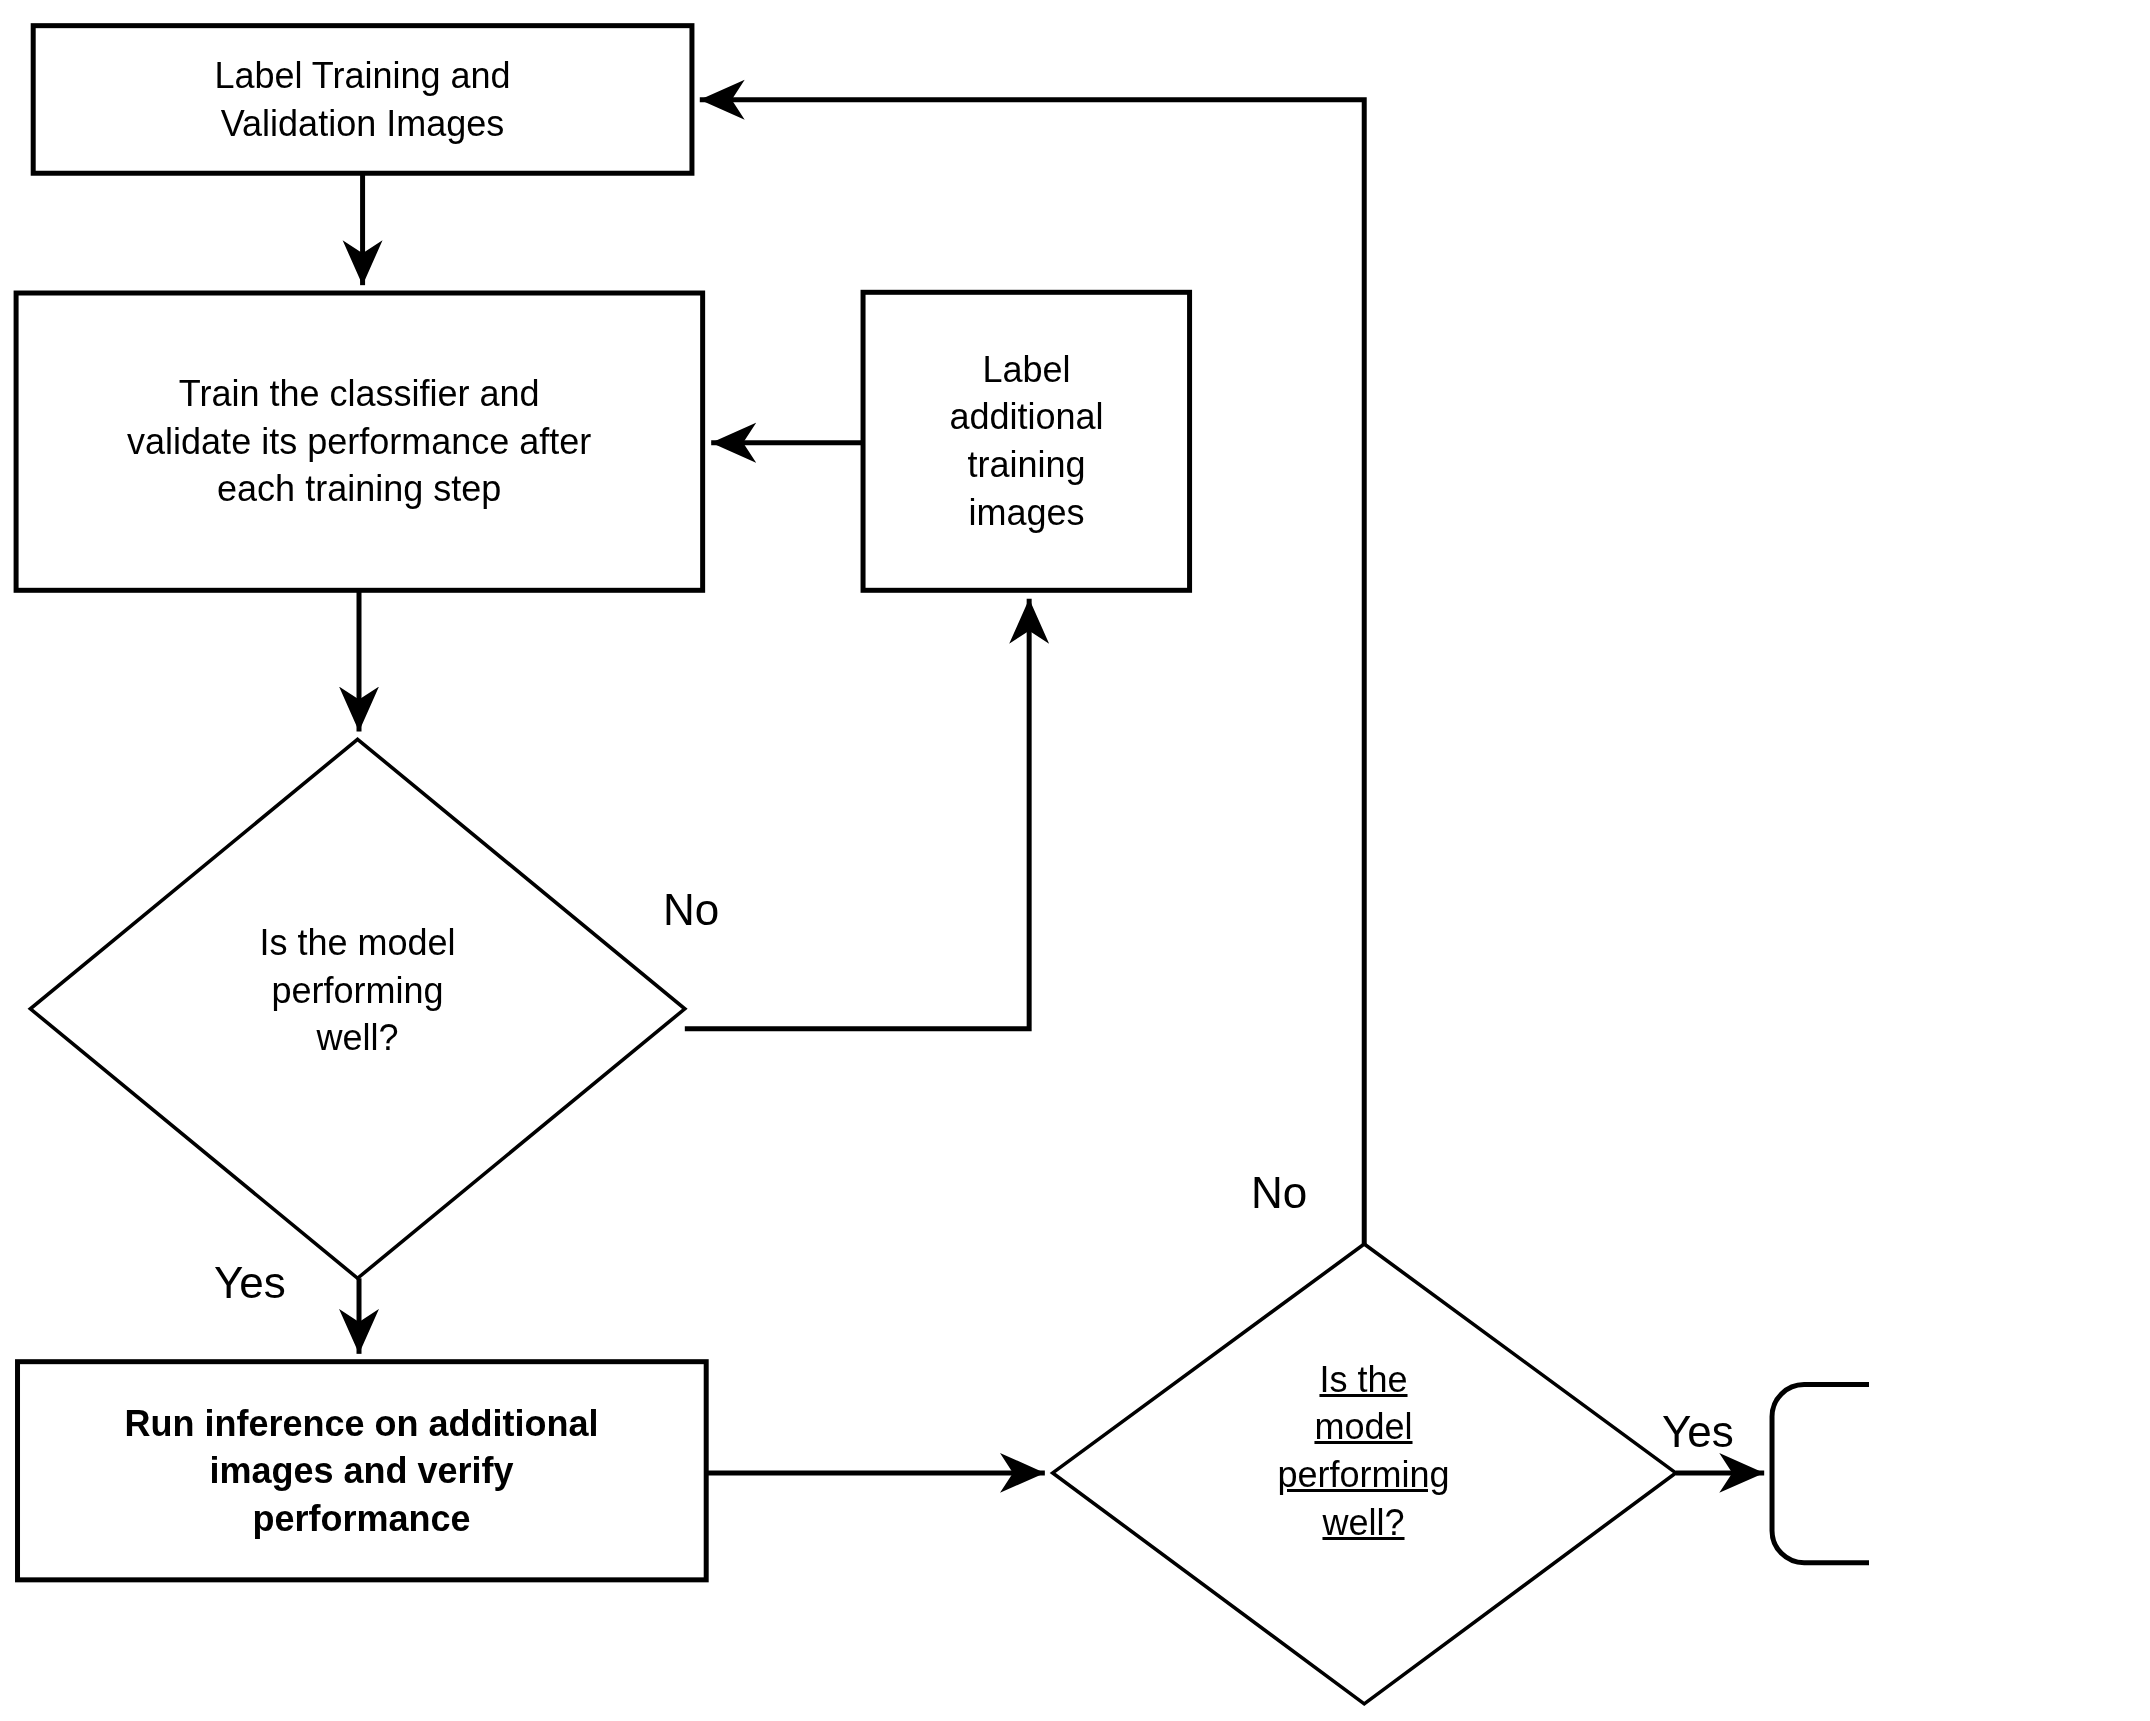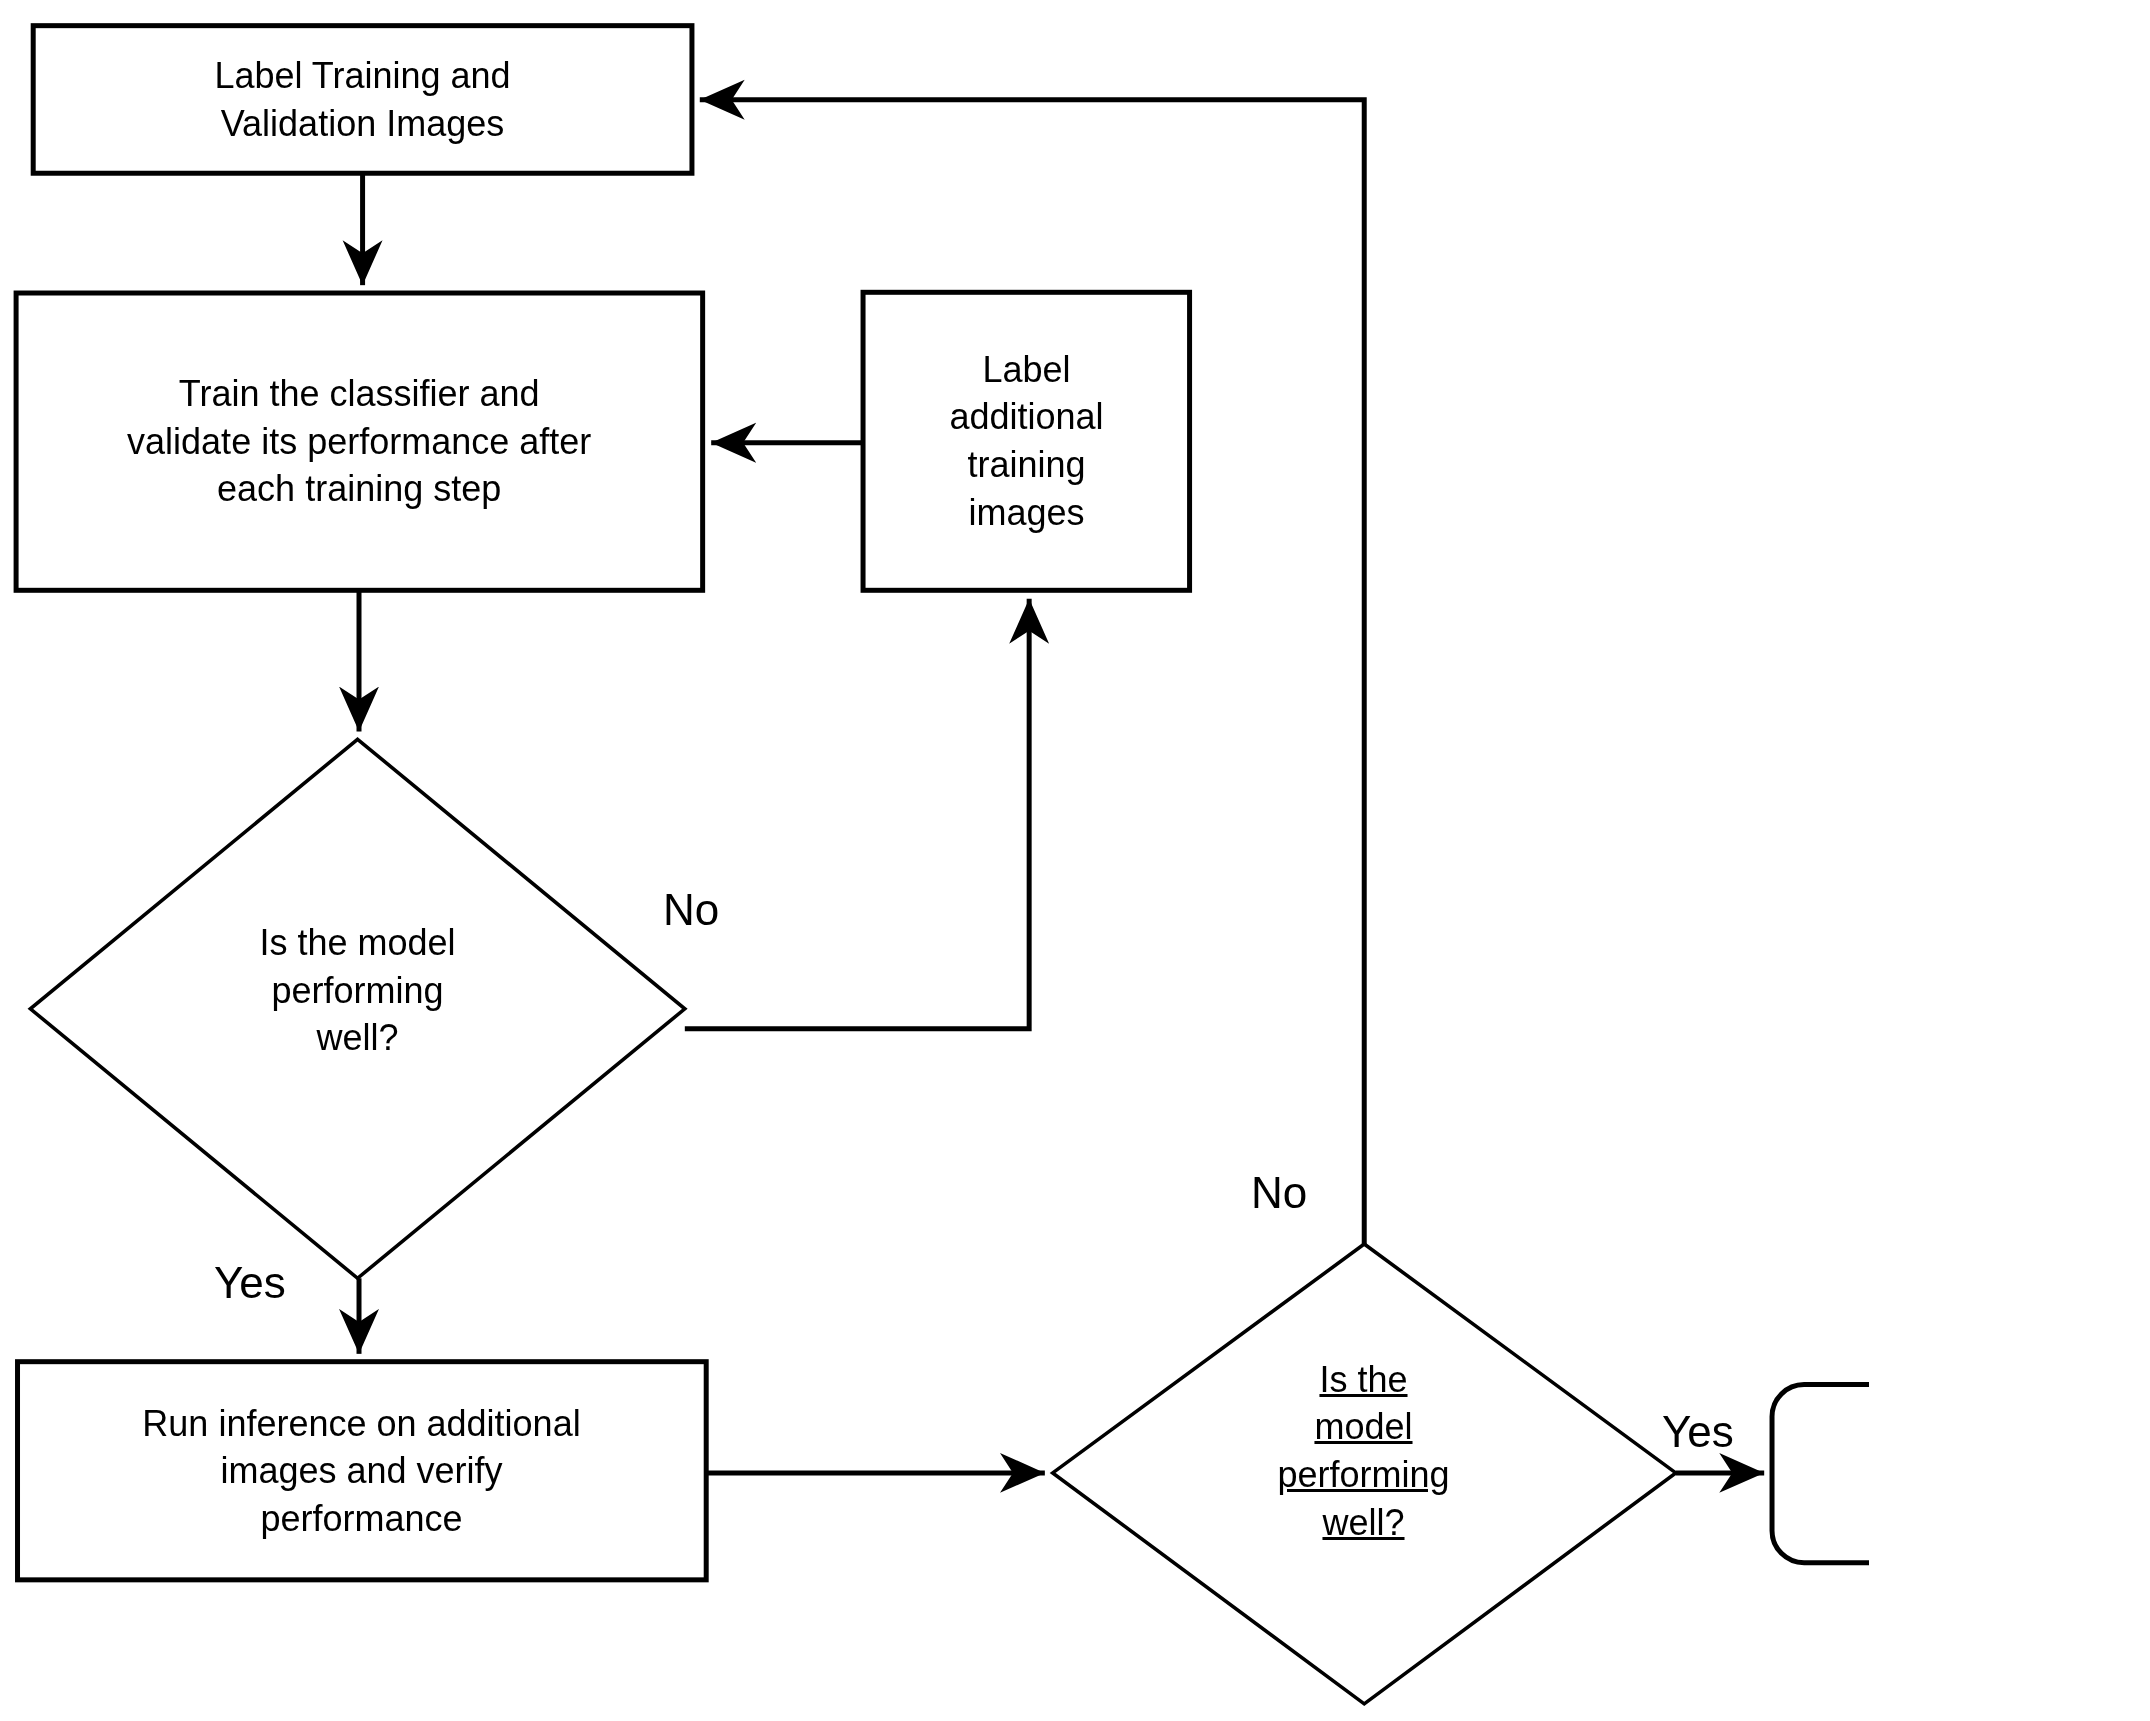--- a/index.html
+++ b/index.html
@@ -39,21 +39,21 @@
     position: absolute;
     color: #000000;
     font-family: "Liberation Sans", sans-serif;
     font-size: 44px;
     line-height: 1;
     white-space: nowrap;
   }
   .lbl-box1 { left: 33px;   top: 26px;   width: 659px;  height: 148px; }
   .lbl-box2 { left: 15.7px;   top: 293px;  width: 687px;  height: 297px; }
   .lbl-box3 { left: 863px; top: 292px;  width: 327px;  height: 298px; }
-  .lbl-box4 { left: 17px;   top: 1362px; width: 689px;  height: 218px; }
+  .lbl-box4 { left: 17px;   top: 1362px; width: 689px;  height: 218px; font-weight: bold; }
   .lbl-done { left: 1772px; top: 1385px; width: 344px;  height: 178px; }
   .lbl-dia1 { left: 140px;  top: 910px; width: 435px;  height: 161px; }
   .lbl-dia2 { left: 1189px; top: 1337px; width: 349px;  height: 228px; text-decoration: underline; }
   .lbl-no1  { left: 663px;  top: 888px; }
   .lbl-yes1 { left: 214px;  top: 1261px; }
   .lbl-no2  { left: 1251px; top: 1171px; }
   .lbl-yes2 { left: 1662px; top: 1410px; }
 </style>
 </head>
 <body>

